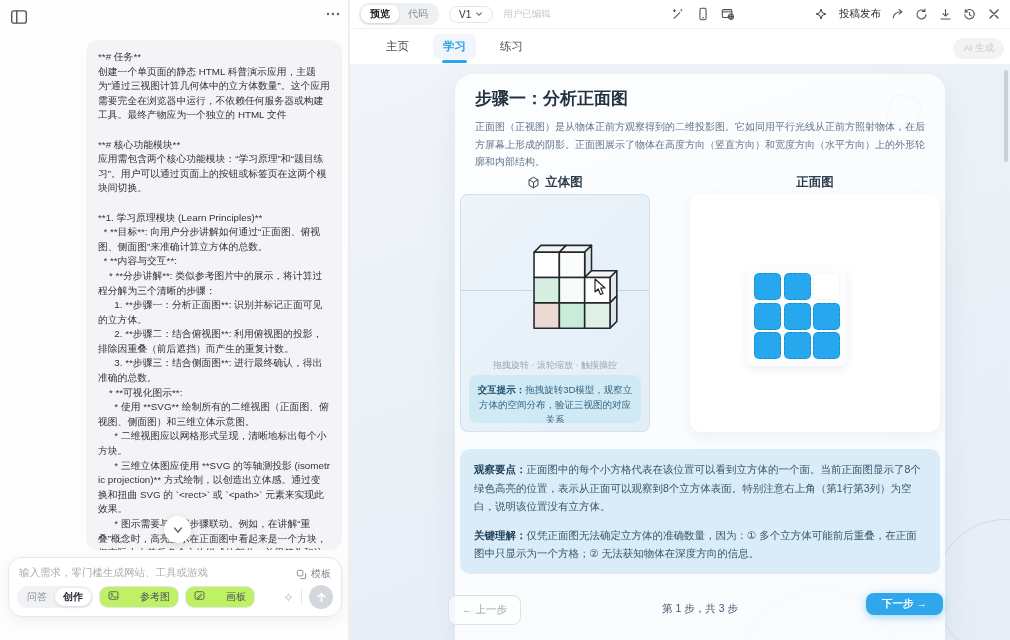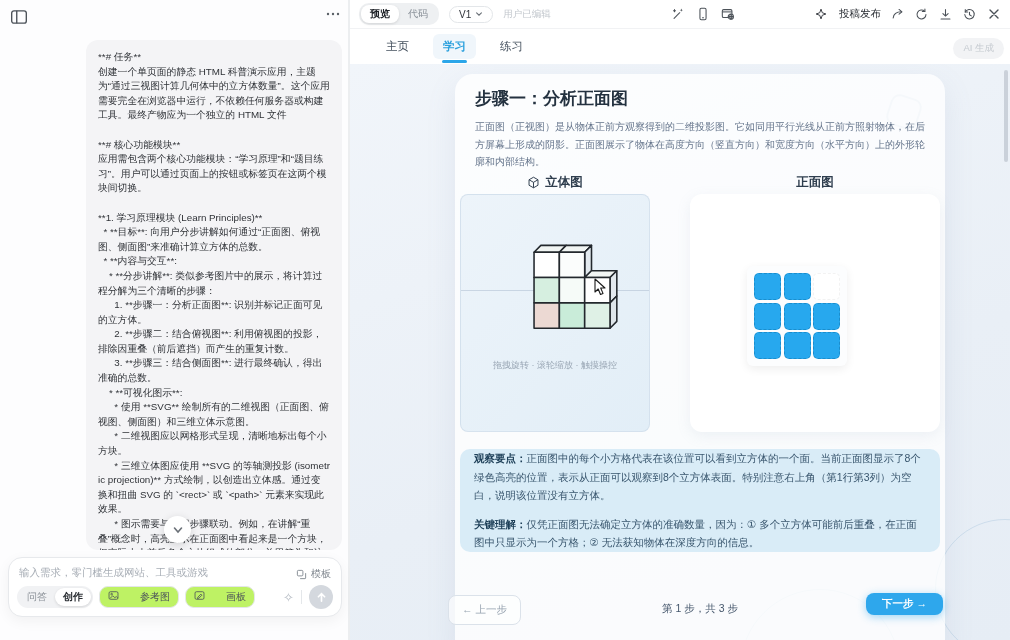--- a/index.html
+++ b/index.html
@@ -67,21 +67,21 @@
   .cube-svg { position:absolute; left:62px; top:28px; }
   .viewer-hint { position:absolute; left:0; right:0; top:164px; text-align:center; font-size:9px; color:#9aa7b5; }
   .tip-box { position:absolute; left:8px; right:8px; top:180px; height:48px; background:#cfe9f5; border-radius:8px; padding:7px 8px; font-size:9.5px; line-height:15px; color:#33647f; text-align:center; overflow:hidden; }
   .tip-box b { color:#1f4e68; }
 
   .front-card { position:absolute; left:235px; top:120px; width:250px; height:238px; border-radius:12px; background:#fff; box-shadow:0 4px 14px rgba(140,160,185,.12); }
   .front-panel { position:absolute; left:57px; top:72px; width:100px; height:100px; background:#fcfdfe; border-radius:6px; box-shadow:0 3px 10px rgba(0,0,0,.07); padding:7px; display:grid; grid-template-columns:repeat(3,27px); grid-template-rows:repeat(3,27px); gap:2.5px; }
   .fcell { border-radius:5px; background:#fff; border:1px dashed rgba(0,0,0,.05); }
   .fcell.on { background:#27a8ee; border:1px dashed rgba(8,92,140,.35); }
 
-  .note-box { position:absolute; left:5px; top:375px; width:480px; background:#d9ecf7; border-radius:10px; padding:0 14px; font-size:10.5px; line-height:18.5px; color:#39566e; }
+  .note-box { position:absolute; left:5px; top:375px; width:480px; background:#d9ecf7; border-radius:10px; padding:11px 14px; font-size:10.5px; line-height:18.5px; color:#39566e; }
   .note-box p + p { margin-top:10px; }
   .note-box b { color:#1d3f58; }
 
   .prev-btn { position:absolute; left:98px; top:531px; font-size:10.5px; color:#97a3b0; background:rgba(255,255,255,.65); border:1px solid #dbe2ea; border-radius:8px; padding:7px 13px; cursor:pointer; }
   .step-ind { position:absolute; left:230px; top:538px; width:240px; text-align:center; font-size:10.5px; color:#44566b; }
   .next-btn { position:absolute; left:516px; top:529px; font-size:10.5px; font-weight:bold; color:#fff; background:#2ea7ec; border:none; border-radius:8px; padding:4px 16px; box-shadow:0 2px 8px rgba(46,167,236,.45); cursor:pointer; }
 
   .cursor { position:absolute; left:594px; top:278px; }
 </style>
 </head>
@@ -305,20 +305,23 @@
           <rect x="10" y="56" width="26" height="26" fill="#d6efe0"></rect>
             <rect x="36" y="56" width="26" height="26" fill="#f6fbf8"></rect>
             <rect x="62" y="56" width="26" height="26" fill="#ffffff"></rect>
 
           <polygon points="88,82 95,75 95,101 88,108" fill="#dde5ea"></polygon>
           <rect x="10" y="82" width="26" height="26" fill="#ecd9d3"></rect>
             <rect x="36" y="82" width="26" height="26" fill="#c9ecd9"></rect>
             <rect x="62" y="82" width="26" height="26" fill="#dff1e6"></rect>
         </svg>
         <div class="viewer-hint">拖拽旋转 · 滚轮缩放 · 触摸操控</div>
+        <div class="tip-box">
+          <b>交互提示：</b><span>拖拽旋转3D模型，观察立方体的空间分布，验证三视图的对应关系</span>
+        </div>
       </div>
 
       <div class="front-card">
         <div class="front-panel">
             <div class="fcell on"></div>
             <div class="fcell on"></div>
             <div class="fcell"></div>
             <div class="fcell on"></div>
             <div class="fcell on"></div>
             <div class="fcell on"></div>

